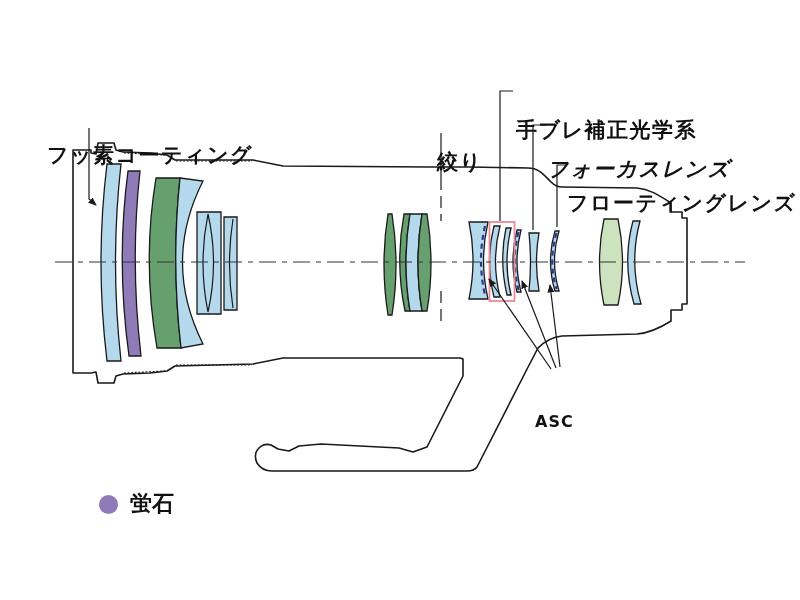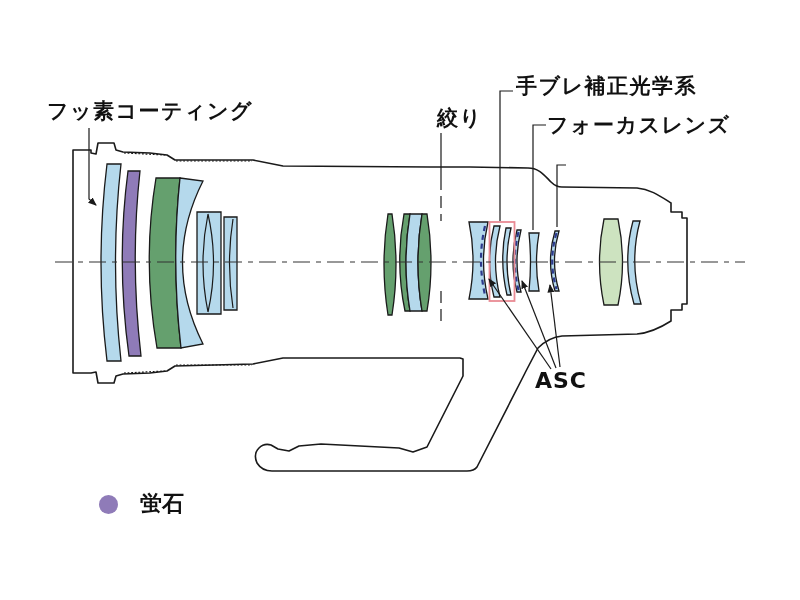--- a/index.html
+++ b/index.html
@@ -3,28 +3,28 @@
 <meta charset="utf-8">
 <style>
   html,body{margin:0;padding:0;background:#fff;}
   .stage{
     position:relative;width:800px;height:600px;background:#ffffff;
     font-family:"DejaVu Sans","Liberation Sans",sans-serif;overflow:hidden;
   }
   .stage svg{position:absolute;left:0;top:0;}
   .callout{
     position:absolute;font-weight:700;color:#111;font-size:21px;
-    letter-spacing:1.5px;white-space:nowrap;line-height:1.1;
+    letter-spacing:1.5px;white-space:nowrap;line-height:1.1;margin-top:44px;
   }
-  .callout.asc{font-size:22px;letter-spacing:1px;}
+  .callout.asc{font-size:16px;letter-spacing:1px;}
   .legend{
     position:absolute;left:99px;top:489px;display:flex;align-items:center;
     gap:45px;font-size:22px;font-weight:700;color:#111;
   }
-  .legend-item{display:flex;align-items:center;gap:22px;white-space:nowrap;}
+  .legend-item{display:flex;align-items:center;gap:12px;white-space:nowrap;}
   .legend-dot{width:19px;height:19px;border-radius:50%;display:inline-block;flex:0 0 auto;}
 </style>
 </head>
 <body>
 
 <div class="stage">
 
   <svg width="800" height="600" viewBox="0 0 800 600">
     <defs>
       <marker id="arrow" markerWidth="9" markerHeight="8" refX="7.5" refY="3.5" orient="auto" markerUnits="userSpaceOnUse">
@@ -97,21 +97,22 @@
       <path d="M566,165 L557,165 L557,227"></path>
       <path d="M551,369 L489,279" marker-end="url(#arrow)"></path>
       <path d="M556,368 L522,281" marker-end="url(#arrow)"></path>
       <path d="M560,367 L550,285" marker-end="url(#arrow)"></path>
     </g>
   </svg>
 
   <div class="callout" style="left:47px;top:100px;text-align:right;">フッ素コーティング</div>
   <div class="callout" style="left:437px;top:107px;">絞り</div>
   <div class="callout" style="left:516px;top:75px;">手ブレ補正光学系</div>
-  <div class="callout" style="left:547px;top:114px;">フォーカスレンズ</div>
+  <div class="callout" style="left:547px;top:114px;font-style:italic;">フォーカスレンズ</div>
+  <div class="callout" style="left:567px;top:148px;">フローティングレンズ</div>
   <div class="callout asc" style="left:535px;top:369px;">ASC</div>
 
   <div class="legend">
     <div class="legend-item">
       <span class="legend-dot" style="background: rgb(143, 123, 184);"></span>
       <span>蛍石</span>
     </div>
   </div>
 
 </div>

